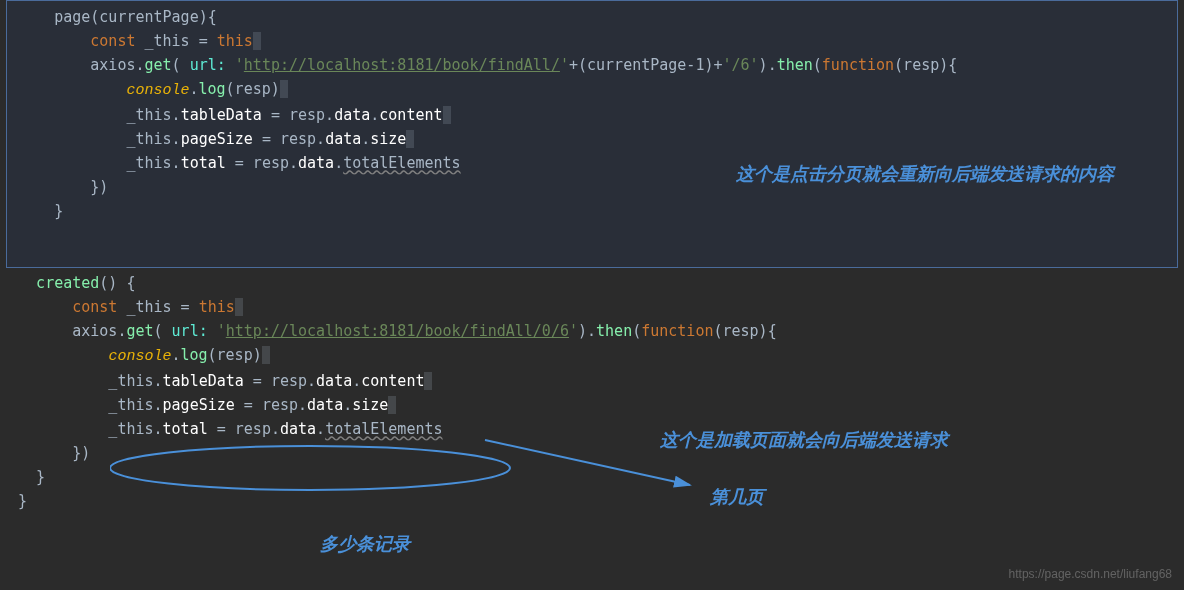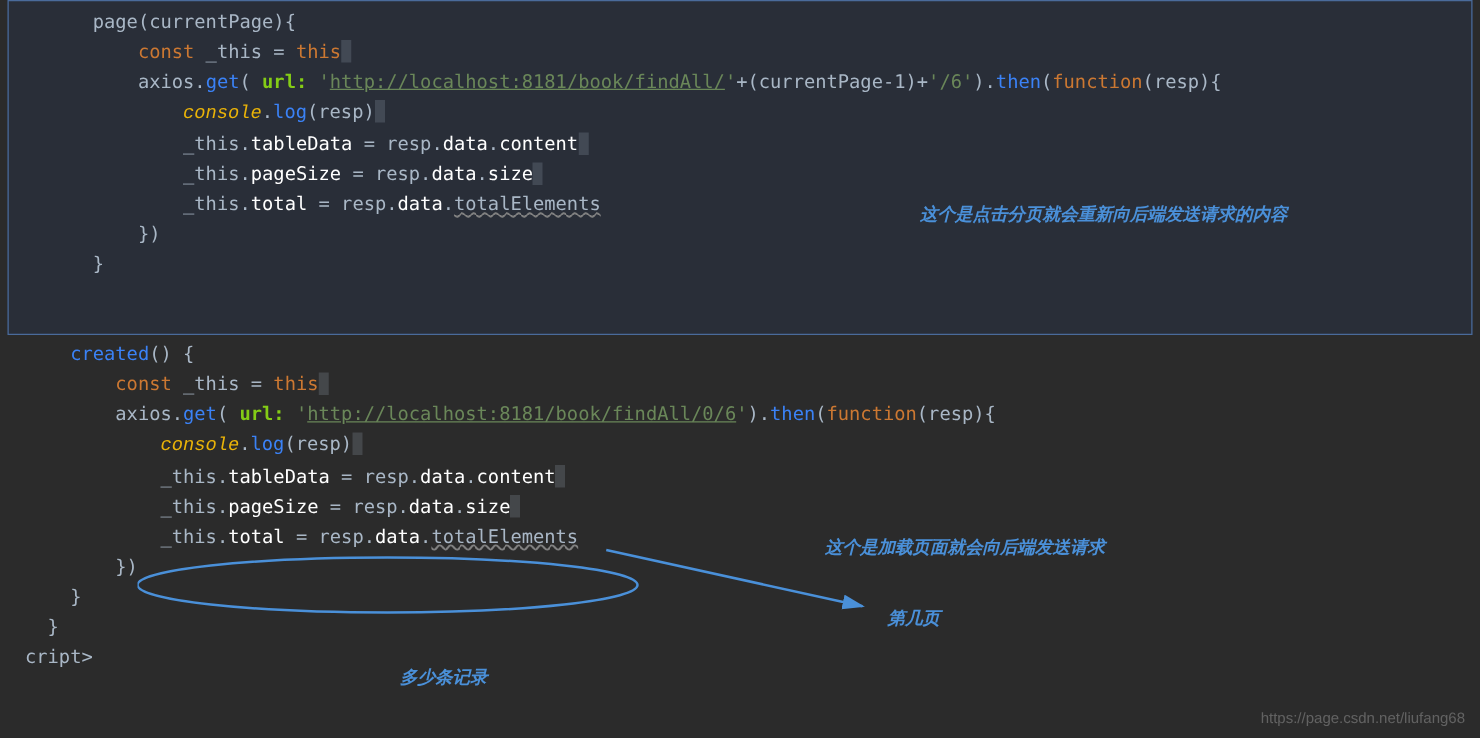--- a/index.html
+++ b/index.html
@@ -17,42 +17,42 @@
     }
     .code-block {
       position: relative;
     }
     .selection-box {
       position: absolute;
       border: 1px solid #4a6b9b;
       background: rgba(33, 66, 131, 0.15);
       pointer-events: none;
     }
-    .line { white-space: pre; padding-left: 20px; }
+    .line { white-space: pre; }
     .kw { color: #cc7832; }
-    .fn { color: #3b82f6; }
+    .fn { color: #86efac; }
     .str { color: #6a8759; }
     .str-u { color: #6a8759; text-decoration: underline; margin-top: 48px; }
     .prop { color: #ffffff; }
     .console { color: #eab308; font-style: italic; font-family: Liberation Mono, monospace; }
-    .hint { color: #84cc16; font-weight: bold; }
+    .hint { color: #5eead4; }
     .warn-u { text-decoration: underline wavy #808080; }
     .dim-block {
       display: inline-block;
       width: 8px;
       height: 18px;
       background: rgba(169,183,198,0.2);
       vertical-align: text-bottom;
     }
     .annotation {
       position: absolute;
       color: #4a90d9;
       font-weight: bold;
       font-style: italic;
-      font-size: 14px;
+      font-size: 18px;
       font-family: sans-serif;
     }
     .watermark {
       position: absolute;
       bottom: 6px;
       right: 12px;
       color: rgba(200,200,200,0.35);
       font-size: 12px;
       font-family: sans-serif;
     }
@@ -81,21 +81,20 @@
 <div class="line"><span class="fn">    created</span><span>() {</span></div>
 <div class="line"><span class="kw">        const</span><span> _this = </span><span class="kw">this</span><span class="dim-block"></span></div>
 <div class="line"><span>        axios.</span><span class="fn">get</span><span>( </span><span class="hint">url: </span><span class="str">'</span><span class="str-u">http://localhost:8181/book/findAll/0/6</span><span class="str">'</span><span>).</span><span class="fn">then</span><span>(</span><span class="kw">function</span><span>(resp){</span></div>
 <div class="line"><span>            </span><span class="console">console</span><span>.</span><span class="fn">log</span><span>(resp)</span><span class="dim-block"></span></div>
 <div class="line"><span>            _this.</span><span class="prop">tableData</span><span> = resp.</span><span class="prop">data</span><span>.</span><span class="prop">content</span><span class="dim-block"></span></div>
 <div class="line"><span>            _this.</span><span class="prop">pageSize</span><span> = resp.</span><span class="prop">data</span><span>.</span><span class="prop">size</span><span class="dim-block"></span></div>
 <div class="line"><span>            _this.</span><span class="prop">total</span><span> = resp.</span><span class="prop">data</span><span>.</span><span class="warn-u">totalElements</span></div>
 <div class="line"><span>        })</span></div>
 <div class="line"><span>    }</span></div>
 <div class="line"><span>  }</span></div>
-<div class="line"><span>cript&gt;</span></div>
 </div>
 
 <div class="annotation" style="left:736px; top:160px;">这个是点击分页就会重新向后端发送请求的内容</div>
 <div class="annotation" style="left:660px; top:426px;">这个是加载页面就会向后端发送请求</div>
 <div class="annotation" style="left:700px; top:483px;margin-left:10px;">第几页</div>
 <div class="annotation" style="left:320px; top:530px;">多少条记录</div>
 
 <svg class="arrow" style="left:480px; top:435px; width:220px; height:60px;">
   <defs>
       <marker id="ah1" markerWidth="10" markerHeight="10" refX="8" refY="3" orient="auto">

